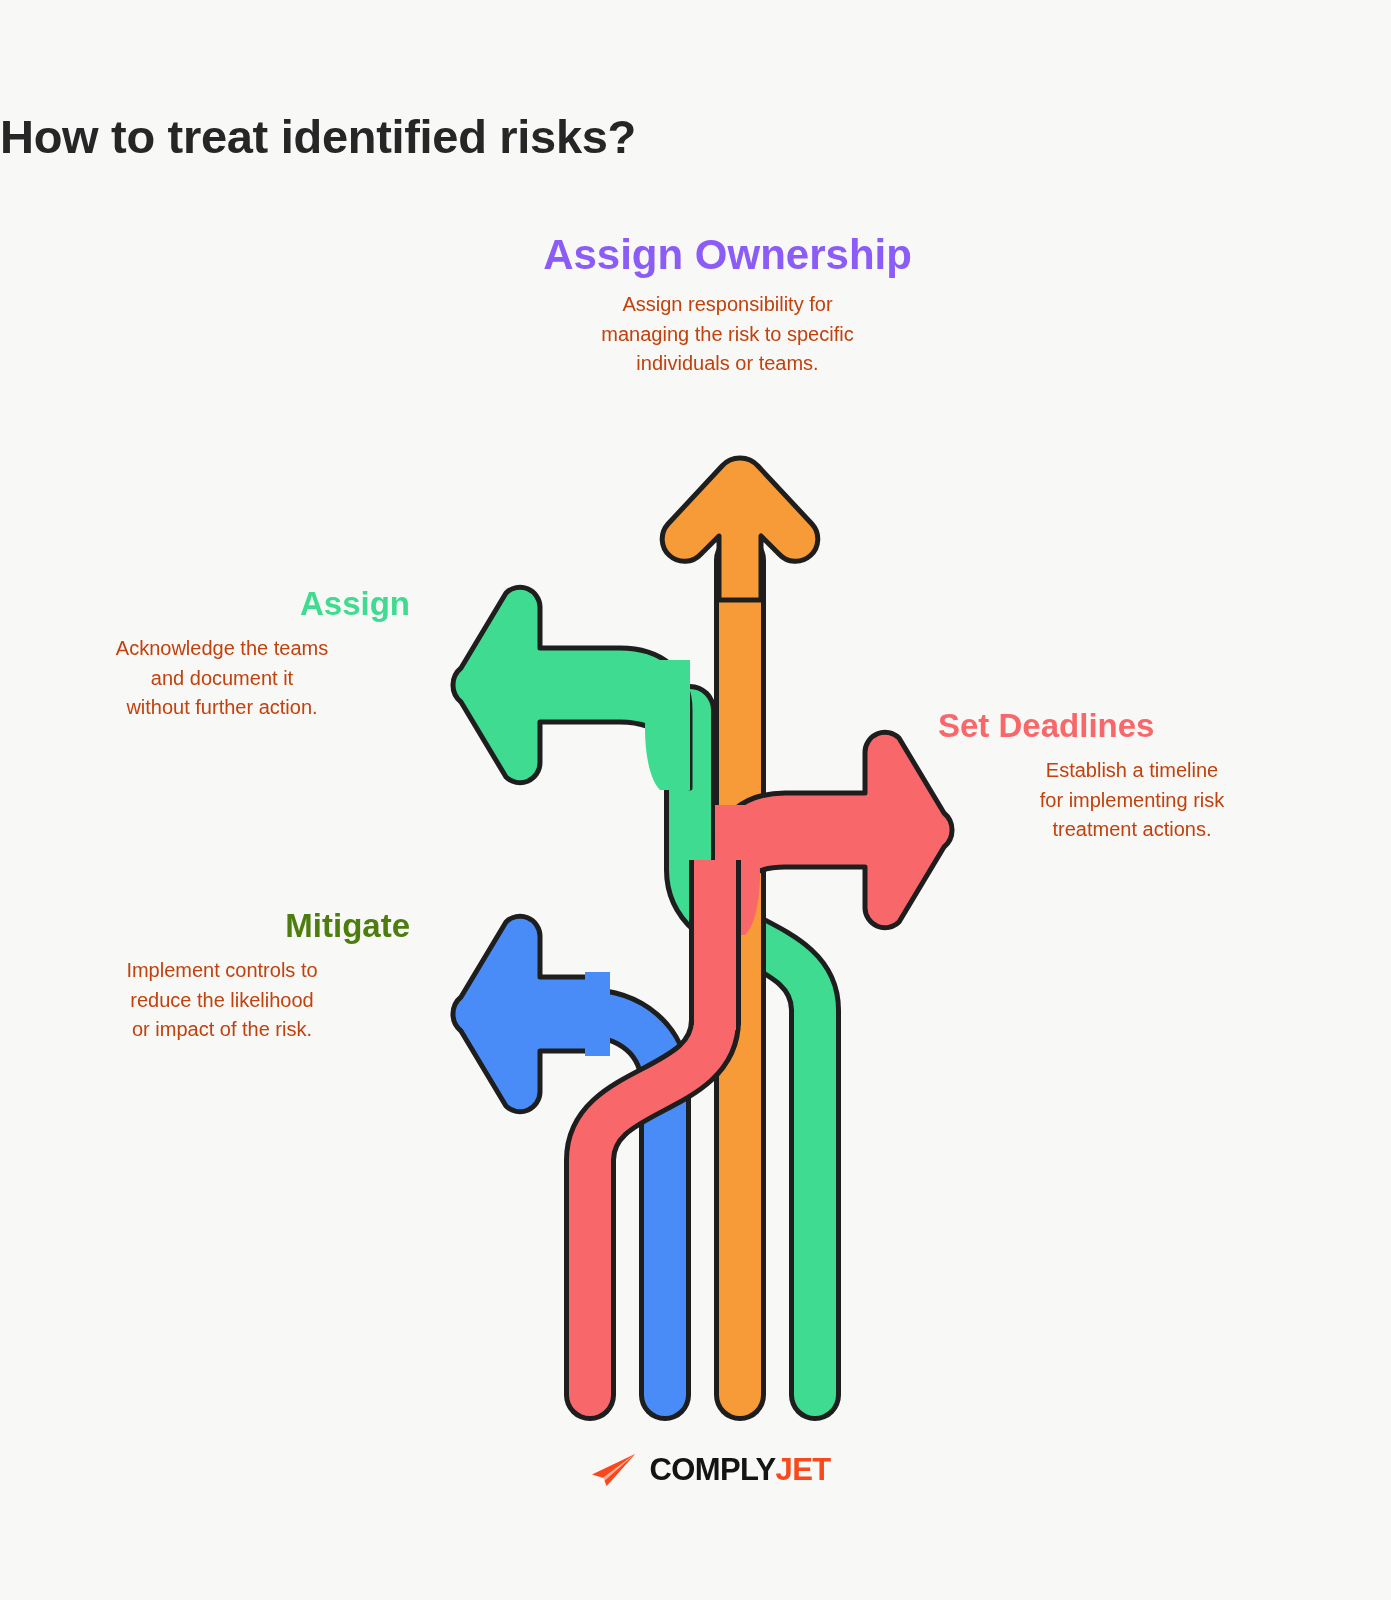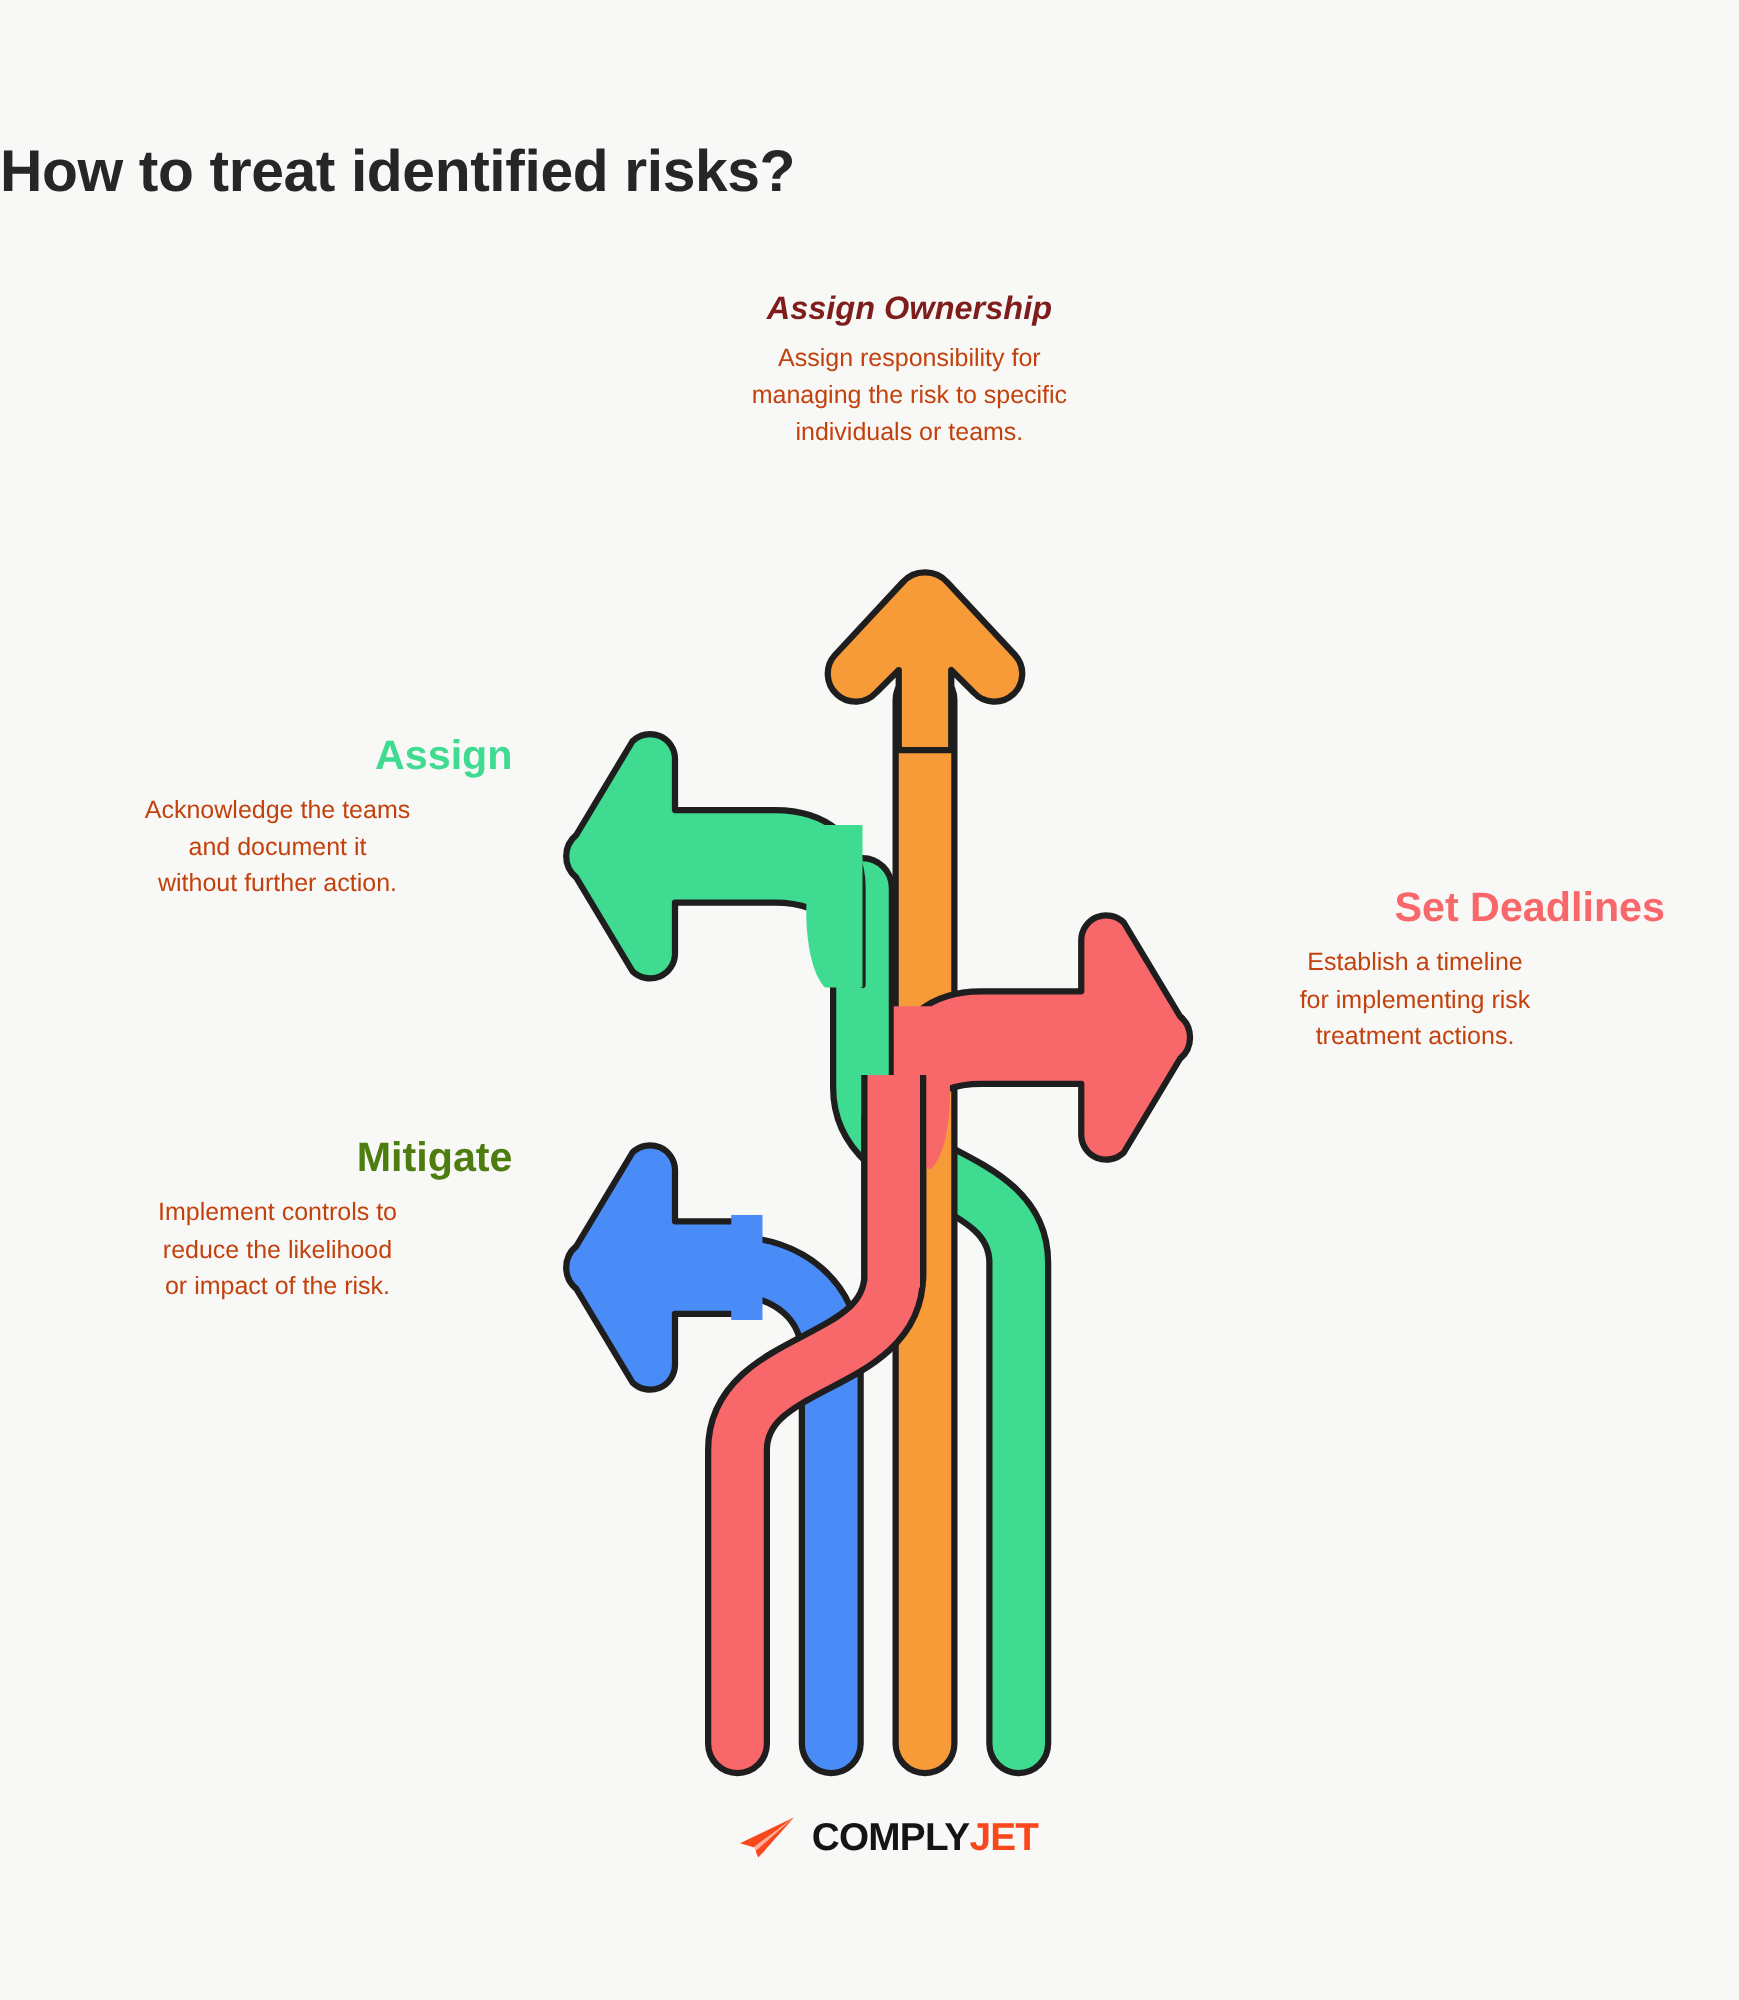--- a/index.html
+++ b/index.html
@@ -48,39 +48,39 @@
     white-space: pre-line;
   }
 
   
   #block-assign-ownership {
     top: 232px;
     left: 446px;
     width: 563px;
     text-align: center;
   }
-  #block-assign-ownership .heading { color: #7f1d1d; font-size: 26px; font-style: italic; }
+  #block-assign-ownership .heading { color: #8b5cf6; font-size: 42px; }
 
   
   #block-accept {
     top: 586px;
     left: 28px;
     width: 388px;
     text-align: center;
   }
   #block-accept .heading { color: #3EDB90; text-align: right; padding-right: 6px;}
 
   
   #block-set-deadlines {
     top: 708px;
     left: 932px;
     width: 400px;
     text-align: center;
   }
-  #block-set-deadlines .heading { color: #F8686A; text-align: right; padding-left: 6px; }
+  #block-set-deadlines .heading { color: #F8686A; text-align: left; padding-left: 6px; }
 
   
   #block-mitigate {
     top: 908px;
     left: 28px;
     width: 388px;
     text-align: center;
   }
   #block-mitigate .heading { color: #4d7c0f; text-align: right; padding-right: 6px; }
 

